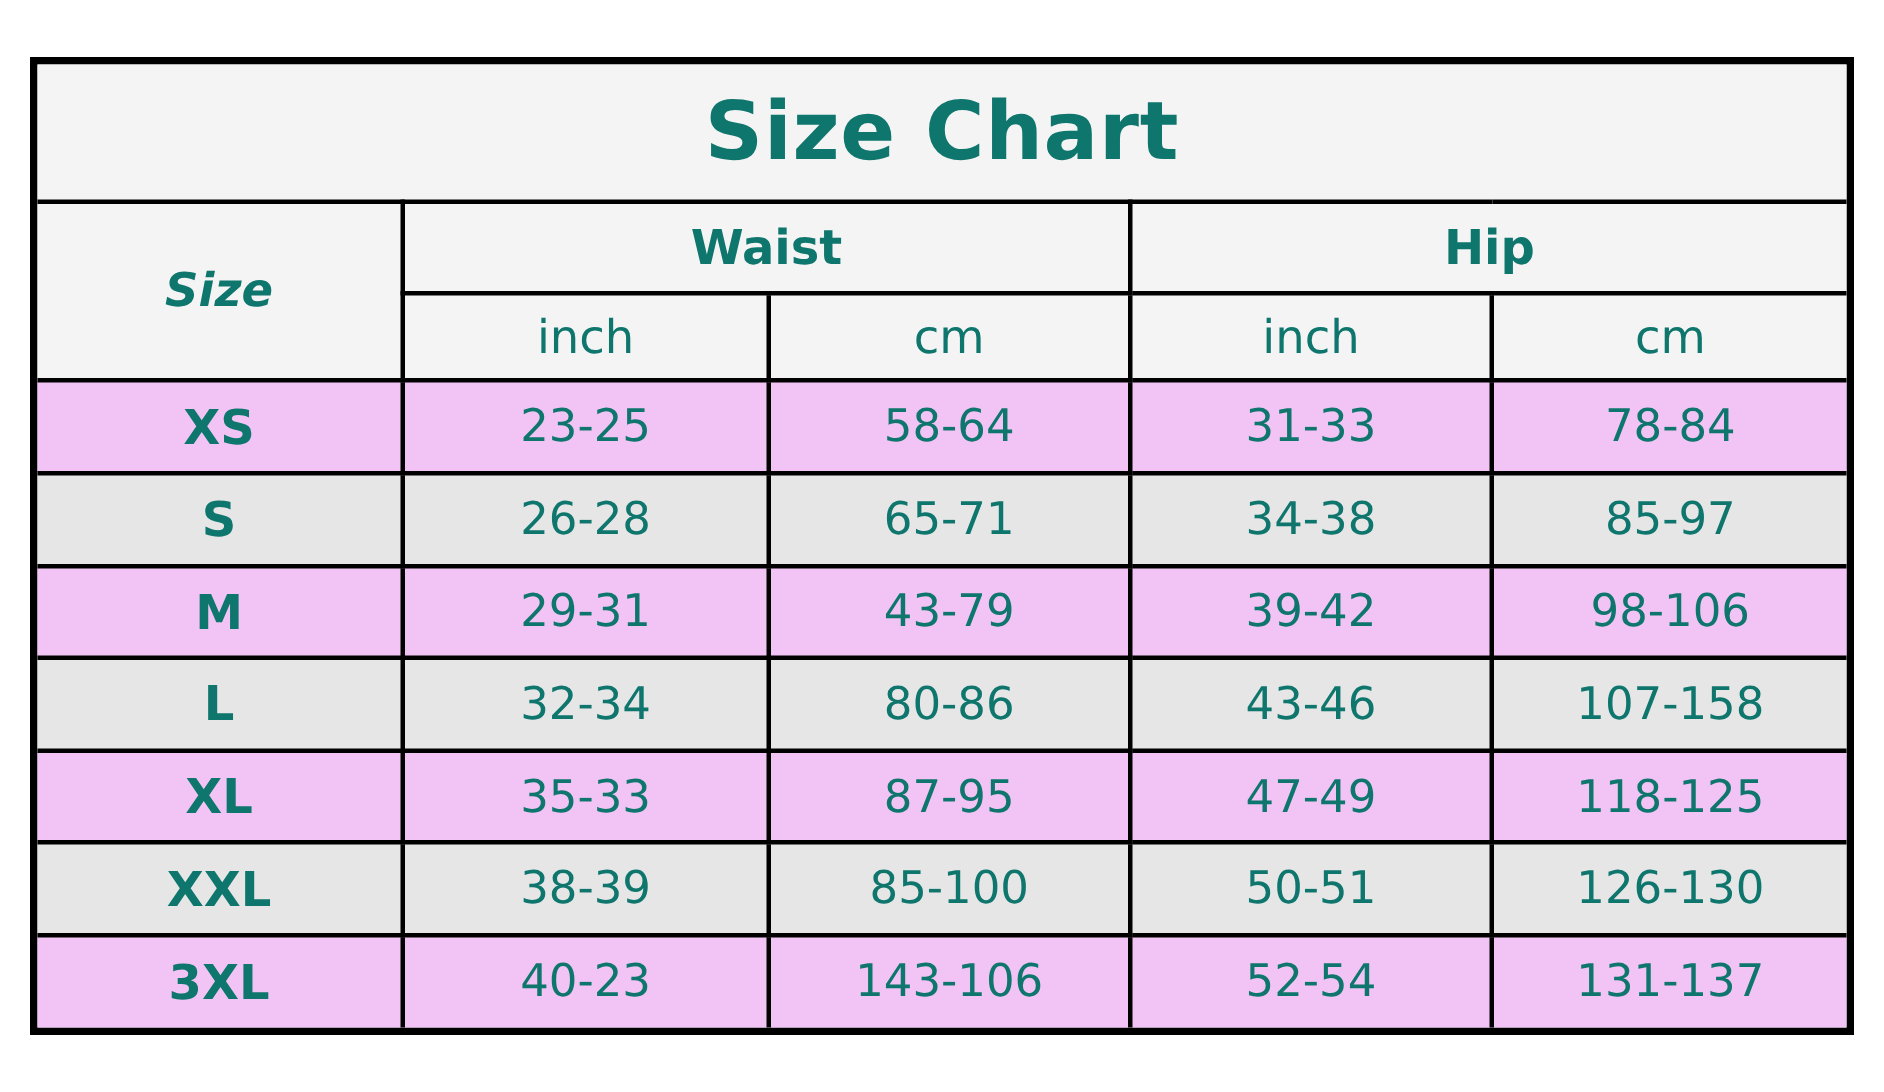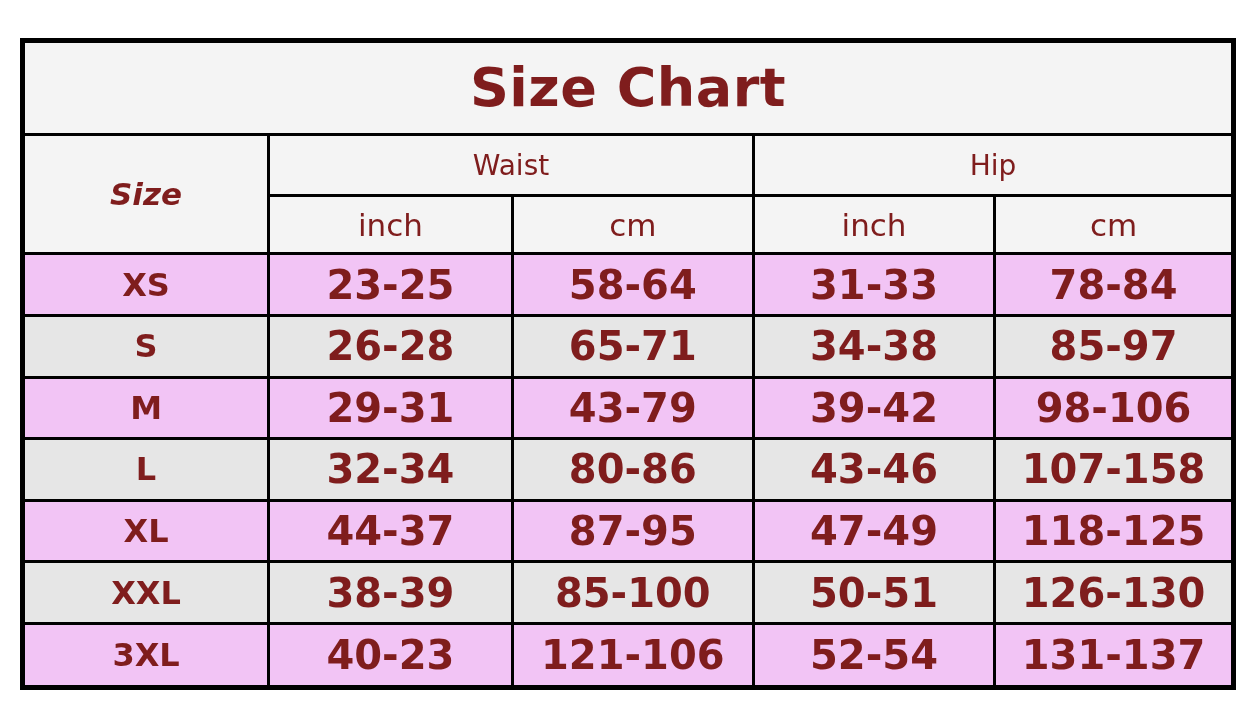--- a/index.html
+++ b/index.html
@@ -35,21 +35,21 @@
     height: 100%;
     border-collapse: collapse;
     table-layout: fixed;
   }
   table.size-chart td,
   table.size-chart th {
     border: 3px solid #000000;
     text-align: center;
     vertical-align: middle;
     padding: 0;
-    color: #7f1d1d;
+    color: #0f766e;
   }
   .title-cell {
     background: #f4f4f4;
     border-top: none !important;
     border-left: none !important;
     border-right: none !important;
     height: 88px;
   }
   .title-text {
     font-size: 54px;
@@ -59,22 +59,22 @@
   }
   .hdr-size {
     background: #f4f4f4;
     font-size: 31px;
     font-weight: bold;
     border-left: none !important;
     font-style: italic;
   }
   .hdr-group {
     background: #f4f4f4;
-    font-size: 28px;
-    font-weight: normal;
+    font-size: 32px;
+    font-weight: bold;
     height: 56px;
   }
   .hdr-group.right-edge {
     border-right: none !important;
   }
   .hdr-unit {
     background: #f4f4f4;
     font-size: 31px;
     font-weight: normal;
     height: 54px;
@@ -87,22 +87,22 @@
   }
   .row-grey td {
     background: #e6e6e6;
   }
   .cell-size {
     font-size: 32px;
     font-weight: bold;
     border-left: none !important;
   }
   .cell-val {
-    font-size: 40px;
-    font-weight: bold;
+    font-size: 30px;
+    font-weight: normal;
   }
   .cell-val.right-edge {
     border-right: none !important;
   }
   tr.data-row {
     height: 60px;
   }
   tr.last-row td {
     border-bottom: none !important;
     text-align: center;
@@ -162,35 +162,35 @@
         </tr>
         <tr class="data-row row-grey">
           <td class="cell-size">L</td>
           <td class="cell-val">32-34</td>
           <td class="cell-val">80-86</td>
           <td class="cell-val">43-46</td>
           <td class="cell-val right-edge">107-158</td>
         </tr>
         <tr class="data-row row-pink">
           <td class="cell-size">XL</td>
-          <td class="cell-val">44-37</td>
+          <td class="cell-val">35-33</td>
           <td class="cell-val">87-95</td>
           <td class="cell-val">47-49</td>
           <td class="cell-val right-edge">118-125</td>
         </tr>
         <tr class="data-row row-grey">
           <td class="cell-size">XXL</td>
           <td class="cell-val">38-39</td>
           <td class="cell-val">85-100</td>
           <td class="cell-val">50-51</td>
           <td class="cell-val right-edge">126-130</td>
         </tr>
         <tr class="data-row row-pink last-row">
           <td class="cell-size">3XL</td>
           <td class="cell-val">40-23</td>
-          <td class="cell-val">121-106</td>
+          <td class="cell-val">143-106</td>
           <td class="cell-val">52-54</td>
           <td class="cell-val right-edge">131-137</td>
         </tr>
       </tbody>
     </table>
   </div>
 </div>
 
 </body></html>

